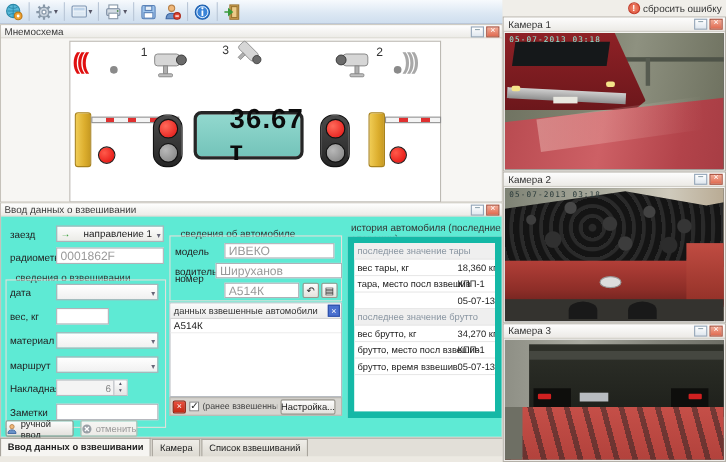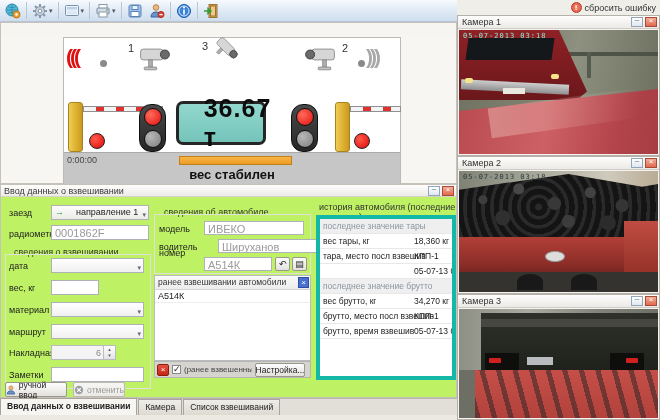--- a/index.html
+++ b/index.html
@@ -54,27 +54,27 @@
     border:1px solid #a8821c; border-radius:3px; }
   .arm { height:6px; background:repeating-linear-gradient(90deg,#f4f4f4 0 12px,#e03030 12px 20px);
     border:1px solid #909090; }
   .tl { width:27px; height:48px; background:linear-gradient(#4a4a4a,#262626); border-radius:12px;
     border:1px solid #111; }
   .tl .lamp { position:absolute; left:4px; width:18px; height:18px; border-radius:50%; border:1px solid #111; }
   .tl .red { top:3px; background:radial-gradient(circle at 35% 35%,#ff6a5a,#e01010); }
   .tl .off { top:25px; background:radial-gradient(circle at 35% 35%,#b8b8b8,#7e7e7e); }
   .reddot { width:16px; height:16px; border-radius:50%; border:1.5px solid #222;
     background:radial-gradient(circle at 35% 35%,#ff5a4a,#e00808); }
-  .lcd { width:90px; height:44px; background:linear-gradient(#92d8ce,#74c4ba);
+  .lcd { width:100px; height:44px; background:linear-gradient(#92d8ce,#74c4ba);
     border:3px solid #262626; border-radius:7px; display:flex; align-items:center; justify-content:center;padding-left:33px; }
   .lcd span { font-size:25px; font-weight:bold; color:#0c0c0c; letter-spacing:1px; }
 
   
   .entry { left:0; top:184px; width:457px; height:214px; }
-  .entry-body { position:absolute; left:0; top:12px; right:0; bottom:0; background:#bef264; }
+  .entry-body { position:absolute; left:0; top:12px; right:0; bottom:0; background:#5eead4; }
   .flabel { position:absolute; font-size:9px; color:#222; }
   .grplabel { position:absolute; font-size:9px; color:#333; }
   .tb { position:absolute; height:15px; background:#fff; border:1px solid #aeb2b8;
     font-size:11px; color:#222; padding:1px 3px; line-height:12px; overflow:hidden; white-space:nowrap; }
   .tb.gray { color:#9a9a9a; }
   .cb { position:absolute; height:15px; background:linear-gradient(#fff,#f0f0f0);
     border:1px solid #aeb2b8; font-size:9px; color:#222; line-height:13px; padding-left:3px; }
   .cb::after { content:"▾"; position:absolute; right:2px; top:2px; font-size:7px; color:#667; }
   .spin { position:absolute; height:15px; background:#f4f4f4; border:1px solid #b8bcc2;
     font-size:9px; color:#888; text-align:right; padding:1px 14px 0 3px; line-height:12px; }
@@ -99,21 +99,21 @@
   .redbtn { width:12px; height:12px; background:linear-gradient(#e85040,#c42814); border:1px solid #8c1c0c;
     border-radius:2px; color:#fff; font-size:8px; line-height:10px; text-align:center; }
   .chk { width:9px; height:9px; background:#fff; border:1px solid #888; font-size:9px; line-height:8px;
     color:#222; text-align:center; }
   .chk::after { content:"✓"; position:relative; top:-1px; }
   .vbar-lbl { font-size:8px; color:#444; width:68px; overflow:hidden; white-space:nowrap; }
 
   
   .htitle { position:absolute; left:318px; top:5px; font-size:9px; color:#333; }
   .htable { position:absolute; left:315px; top:18px; width:140px; height:165px;
-    border:4px solid #14b8a6; background:#fff; overflow:hidden; }
+    border:6px solid #14b8a6; background:#fff; overflow:hidden; }
   .hrow { height:15px; border-bottom:1px solid #e8e8e8; position:relative;
     font-size:8.5px; line-height:15px; white-space:nowrap; }
   .hrow .l { position:absolute; left:3px; color:#222; }
   .hrow .v { position:absolute; left:94px; right:0; color:#222; overflow:hidden; }
   .hrow.sect { background:#efefef; }
   .hrow.sect .l { color:#8a96a2; }
 
   
   .tabs { left:0; top:398px; width:457px; height:17px; background:#e2dfd8;
     border-top:1px solid #b9b6ae; display:flex; align-items:flex-end; }
@@ -262,20 +262,25 @@
         </svg>
     </span>
   </div>
 
   <div class="abs resetbar">
     <span class="errico">!</span>
     <span class="resetlbl">сбросить ошибку</span>
   </div>
 
   <div class="abs panel mnemo">
+    <div class="ptitle">
+      <span>Мнемосхема</span>
+      <span class="wb min" style="right:16px"></span>
+      <span class="wb close" style="right:2px"></span>
+    </div>
     <div class="mnemo-body">
       <div class="scheme">
 
         <span class="abs radio" style="left:2px;top:8px;color:#e01010">(((</span>
         <span class="abs rdot" style="left:36px;top:22px"></span>
         <span class="abs rdot" style="left:294px;top:22px"></span>
         <span class="abs radio" style="left:302px;top:8px;color:#a8a8a8">)))</span>
 
         <span class="abs camlabel" style="left:64px;top:4px">1</span>
         <svg class="abs" style="left:73px;top:6px" width="36" height="30" viewBox="0 0 40 32">
@@ -311,25 +316,20 @@
         </div>
         <div class="abs tl" style="left:227px;top:66px">
           <span class="lamp red"></span>
           <span class="lamp off"></span>
         </div>
 
         <div class="abs lcd" style="left:112px;top:63px">
           <span>36.67 т</span>
         </div>
 
-        <div class="splat">
-          <span class="timer">0:00:00</span>
-          <div class="obar"></div>
-          <div class="wstat">вес стабилен</div>
-        </div>
       </div>
     </div>
   </div>
 
   <div class="abs panel entry">
     <div class="ptitle">
       <span>Ввод данных о взвешивании</span>
       <span class="wb min" style="right:16px"></span>
       <span class="wb close" style="right:2px"></span>
     </div>
@@ -382,34 +382,34 @@
         <span>отменить</span>
       </div>
 
       <span class="grplabel" style="left:163px;top:10px">сведения об автомобиле</span>
       <div class="grpbox" style="left:153px;top:17px;width:157px;height:60px"></div>
 
       <span class="flabel" style="left:158px;top:27px">модель</span>
       <div class="tb gray" style="left:203px;top:24px;width:100px;height:14px">ИВЕКО</div>
 
       <span class="flabel" style="left:158px;top:45px">водитель</span>
-      <div class="tb gray" style="left:217px;top:42px;width:101px;height:14px">Шируханов</div>
+      <div class="tb gray" style="left:195px;top:42px;width:115px;height:14px">Шируханов</div>
 
       <span class="flabel" style="left:158px;top:51px">номер</span>
       <div class="tb gray" style="left:203px;top:60px;width:68px;height:14px">А514К</div>
       <div class="btn" style="left:274px;top:60px;width:15px;height:14px">
           <span style="font-size:9px">↶</span>
         </div>
       <div class="btn" style="left:291px;top:60px;width:15px;height:14px">
           <span style="font-size:9px">▤</span>
         </div>
 
       <div class="vlist">
         <div class="vlist-h">
-          <span>ранее взвешивании автомобили</span>
+          <span>данных взвешенные автомобили</span>
           <span class="bluex">×</span>
         </div>
         <div class="vitem">А514К</div>
       </div>
       <div class="vbar">
         <span class="redbtn">×</span>
         <span class="chk"></span>
         <span class="vbar-lbl">(ранее взвешенные ав</span>
         <div class="btn" style="position:static;width:50px;height:14px">
           <span>Настройка...</span>

